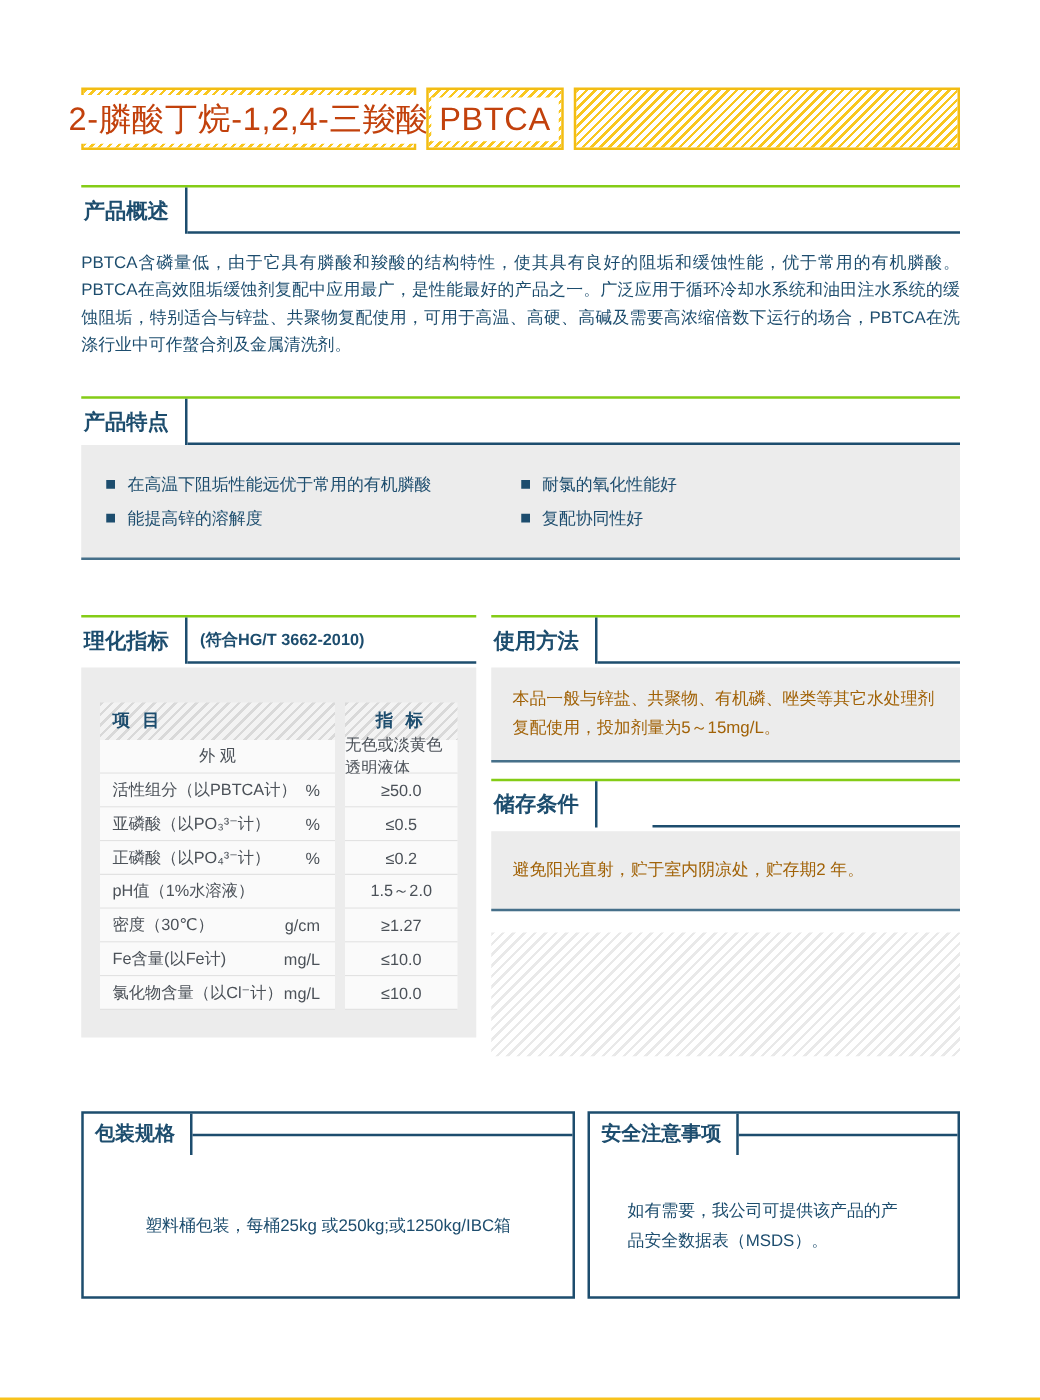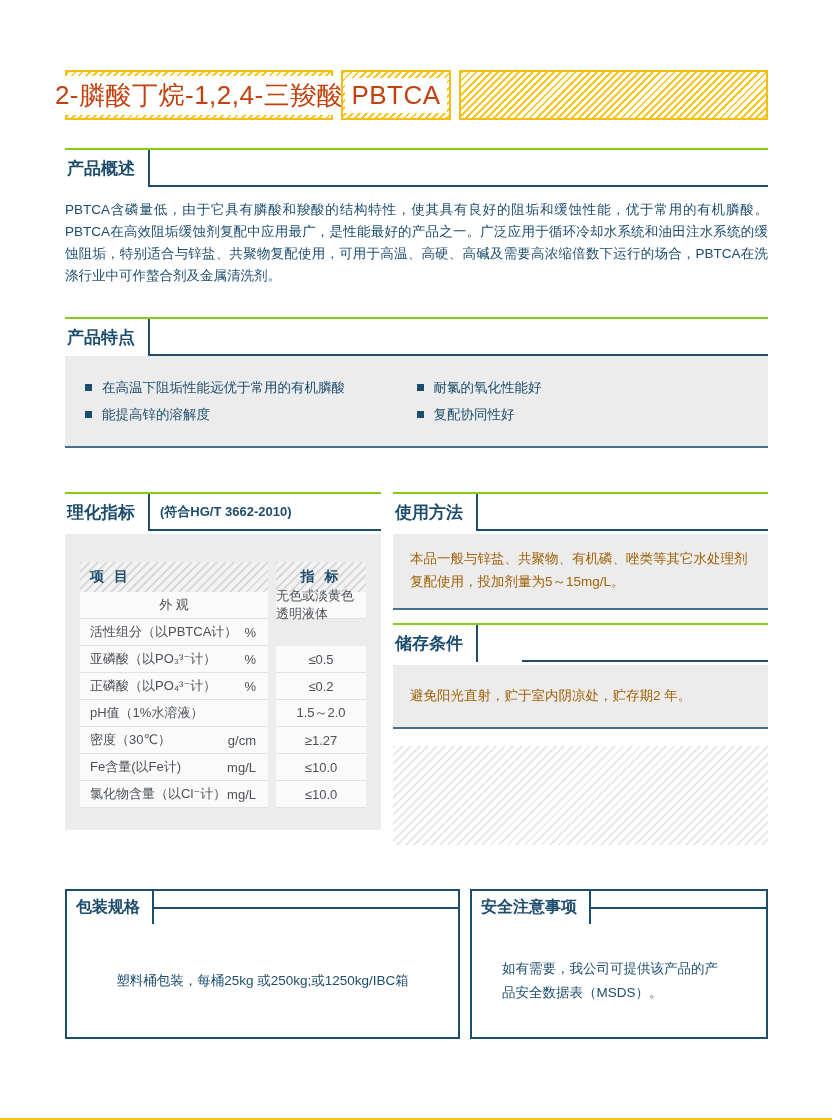--- a/index.html
+++ b/index.html
@@ -177,20 +177,21 @@
             </div>
             <div class="t-row">
               <div class="t-cell c-item centered">外 观</div>
               <div class="t-cell c-value">无色或淡黄色透明液体</div>
             </div>
             <div class="t-row">
               <div class="t-cell c-item">
                 <span>活性组分（以PBTCA计）</span>
                 <span class="t-unit">%</span>
               </div>
+              <div class="t-cell c-value">≥50.0</div>
             </div>
             <div class="t-row">
               <div class="t-cell c-item">
                 <span>亚磷酸（以PO₃³⁻计）</span>
                 <span class="t-unit">%</span>
               </div>
               <div class="t-cell c-value">≤0.5</div>
             </div>
             <div class="t-row">
               <div class="t-cell c-item">

